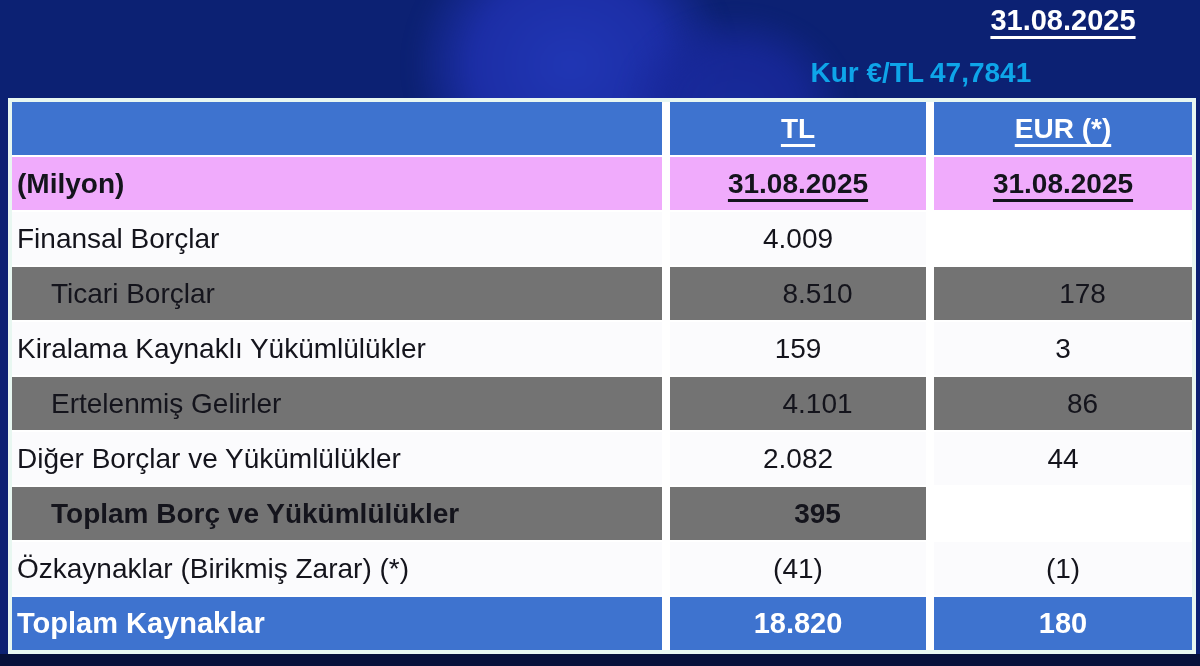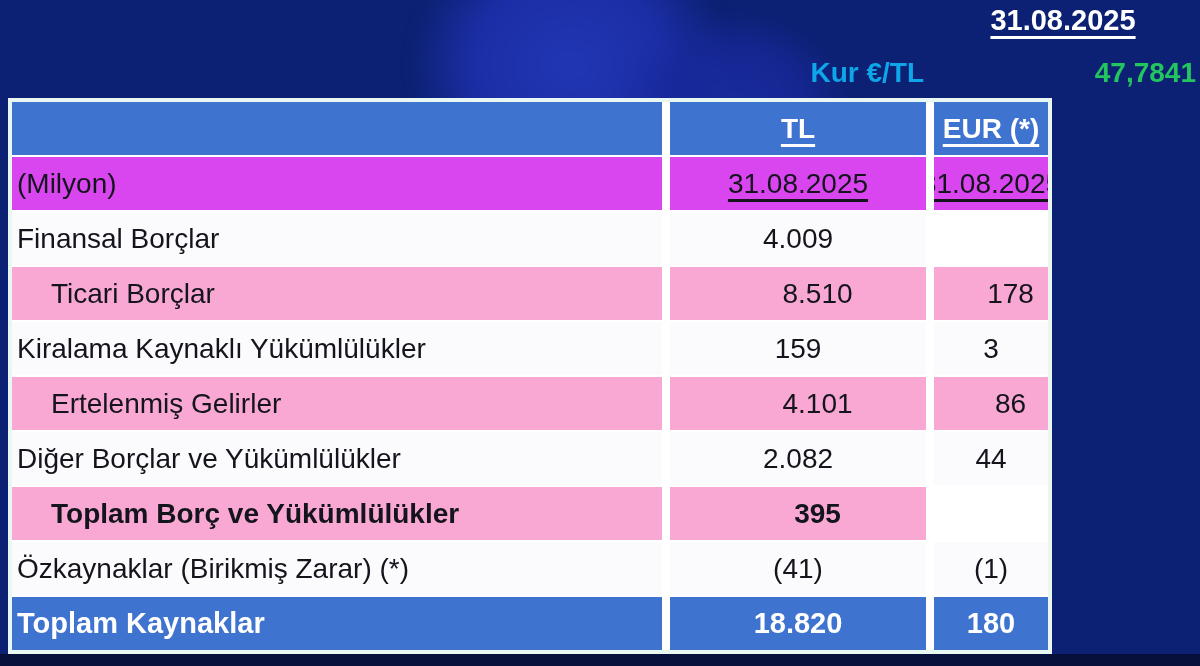--- a/index.html
+++ b/index.html
@@ -44,34 +44,34 @@
     position: absolute;
     left: 662px; top: 57px; width: 262px;
     text-align: right;
     color: #0ea5e9;
     font-size: 28px;
     font-weight: bold;
   }
   .fx-value {
     position: absolute;
     left: 930px; top: 57px; width: 266px;
-    text-align: right;
-    color: #22c55e;
+    text-align: left;
+    color: #0ea5e9;
     font-size: 28px;
     font-weight: bold;
   }
   .u {
     text-decoration: underline;
     text-underline-offset: 6px;
     text-decoration-thickness: 2.5px;
   }
   .fin-table {
     position: absolute;
     left: 8px; top: 98px;
-    width: 1044px;
+    width: 1188px;
     box-sizing: border-box;
     border: 4px solid #e8f7f1;
     background: #ffffff;
     display: flex;
     flex-direction: column;
     gap: 2px;
   }
   .row {
     display: grid;
     grid-template-columns: 650px 256px 1fr;
@@ -88,24 +88,24 @@
     white-space: nowrap;
   }
   .cell.label { justify-content: flex-start; padding-left: 5px; }
   .cell.num   { justify-content: center; }
   .r-head .cell {
     background: #3e73cf;
     color: #ffffff;
     font-weight: bold;
     justify-content: center;
   }
-  .r-lav .cell   { background: #f9a8d4; padding-left: 39px; }
+  .r-lav .cell   { background: #737373; padding-left: 39px; }
   .r-white .cell { background: #fbfbfd; }
   .r-bold .cell  { font-weight: bold; }
-  .r-milyon .cell { background: #d946ef; font-weight: normal; }
+  .r-milyon .cell { background: #f0abfc; font-weight: bold; }
   .r-milyon .cell.num { justify-content: center; }
   .r-total .cell {
     background: #3e73cf;
     color: #ffffff;
     font-weight: bold;
     font-size: 29px;
   }
   .bottom-strip {
     position: absolute;
     left: 0; top: 654px;

